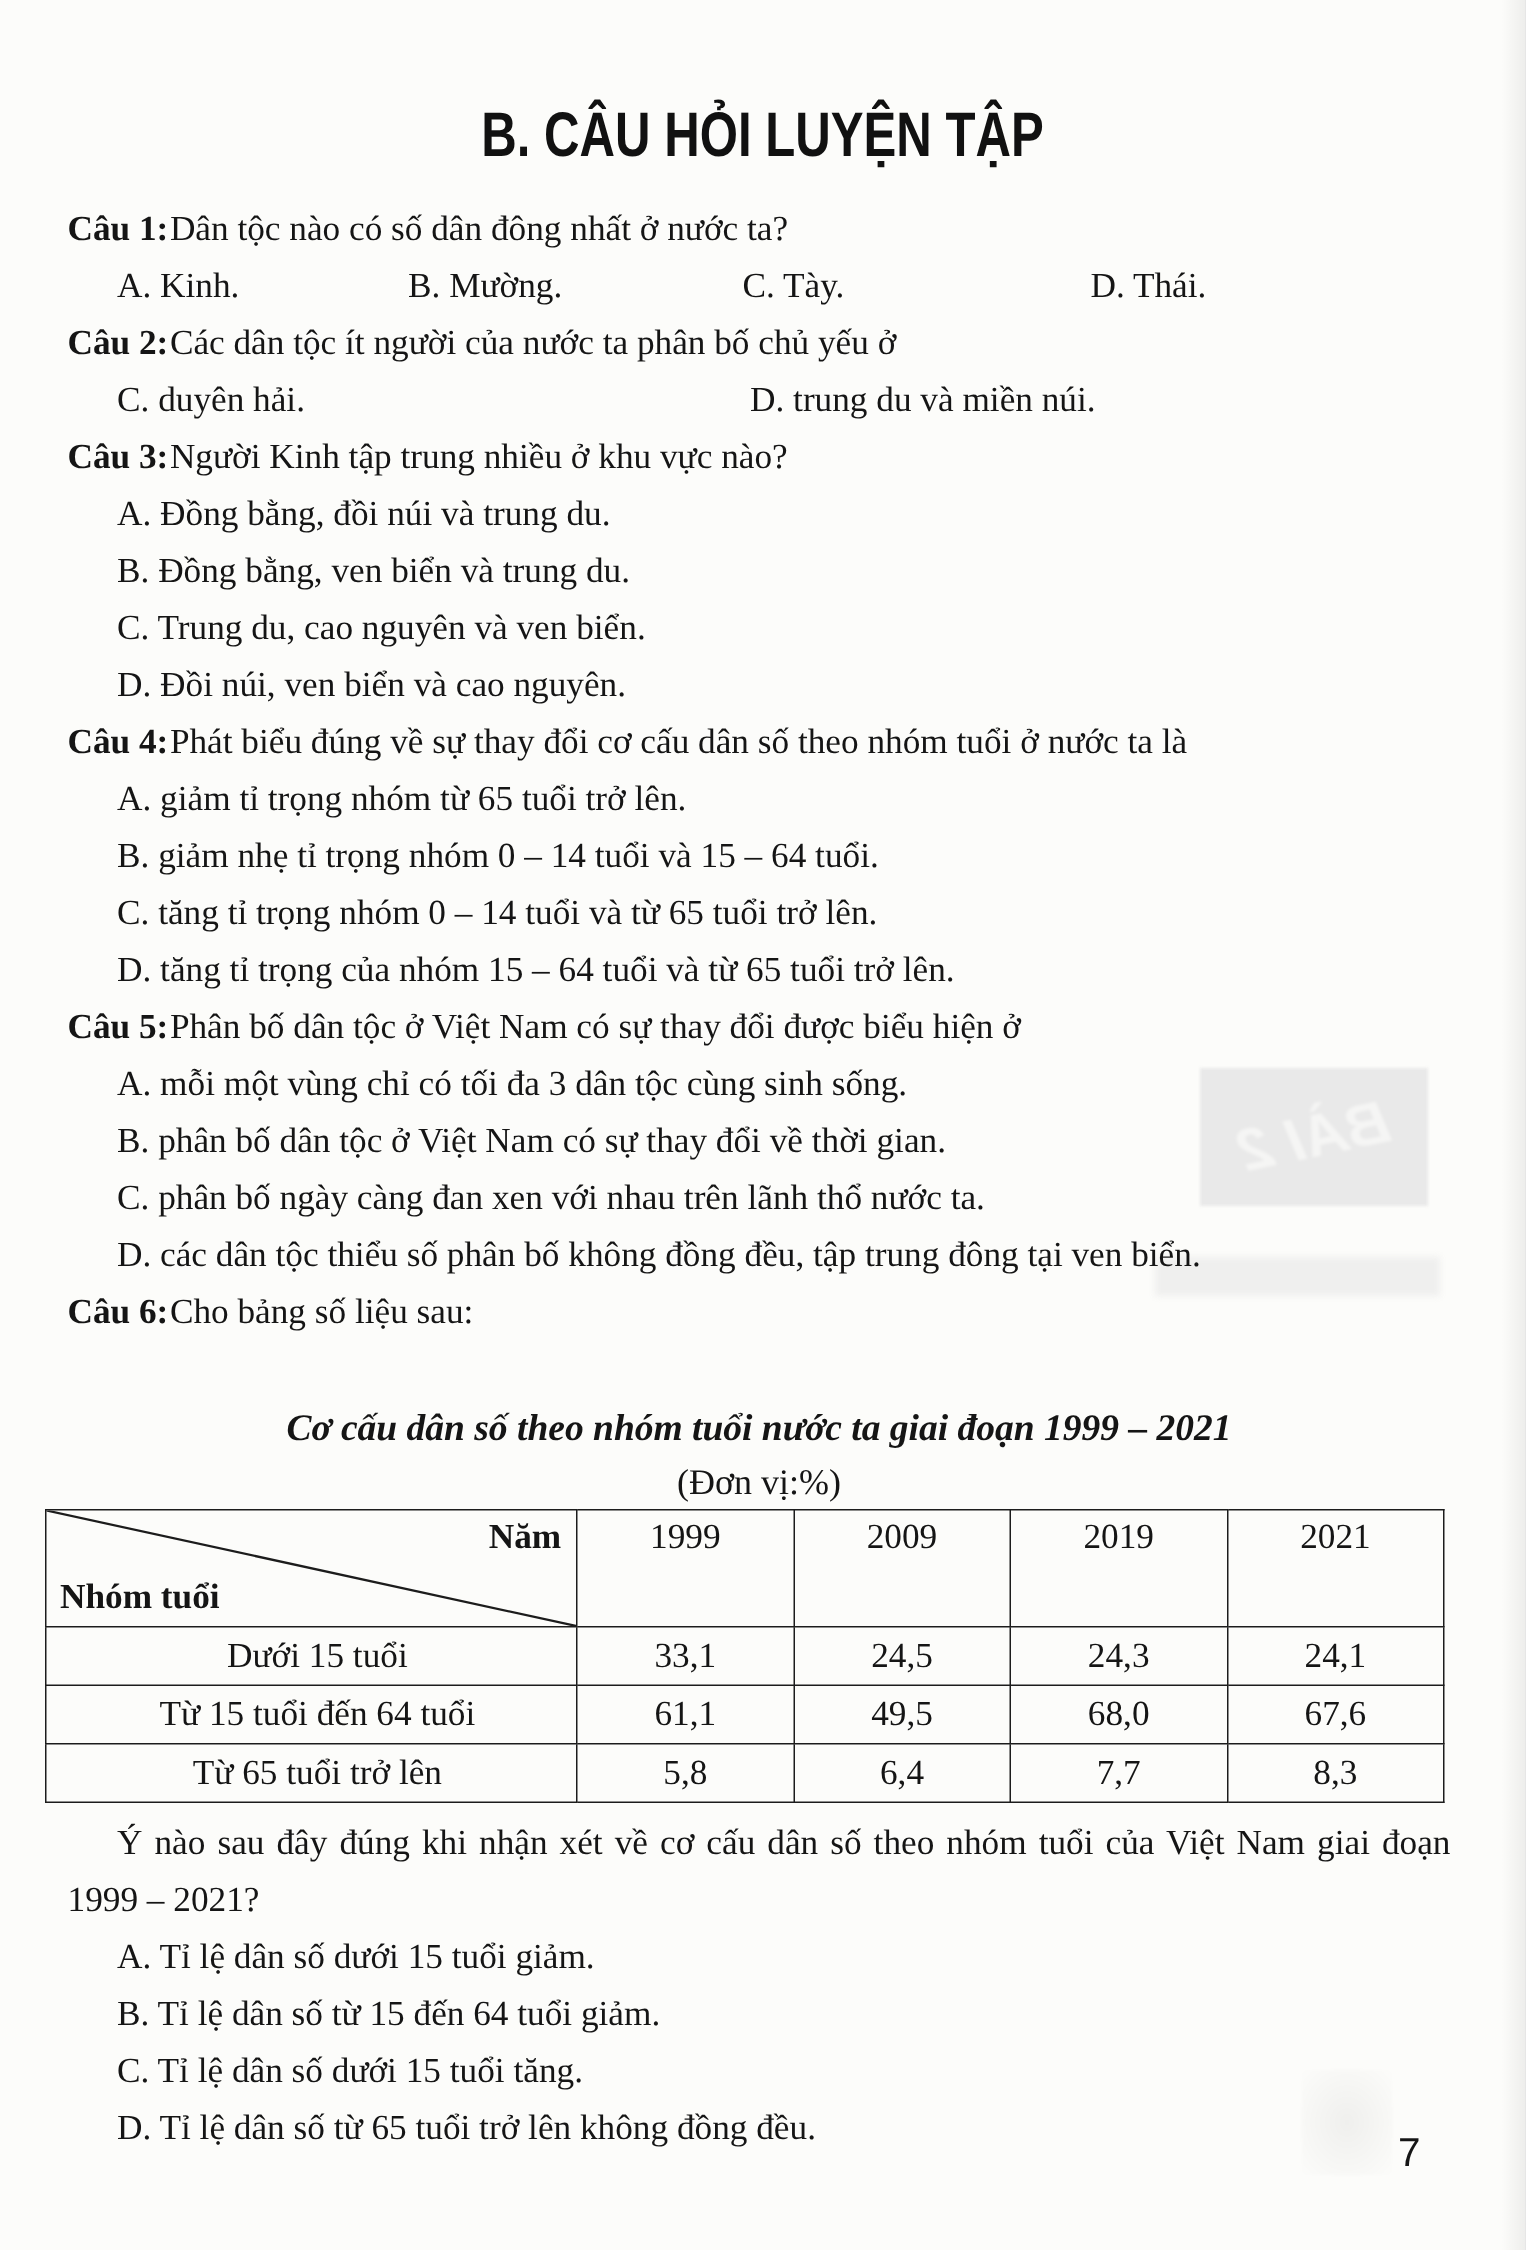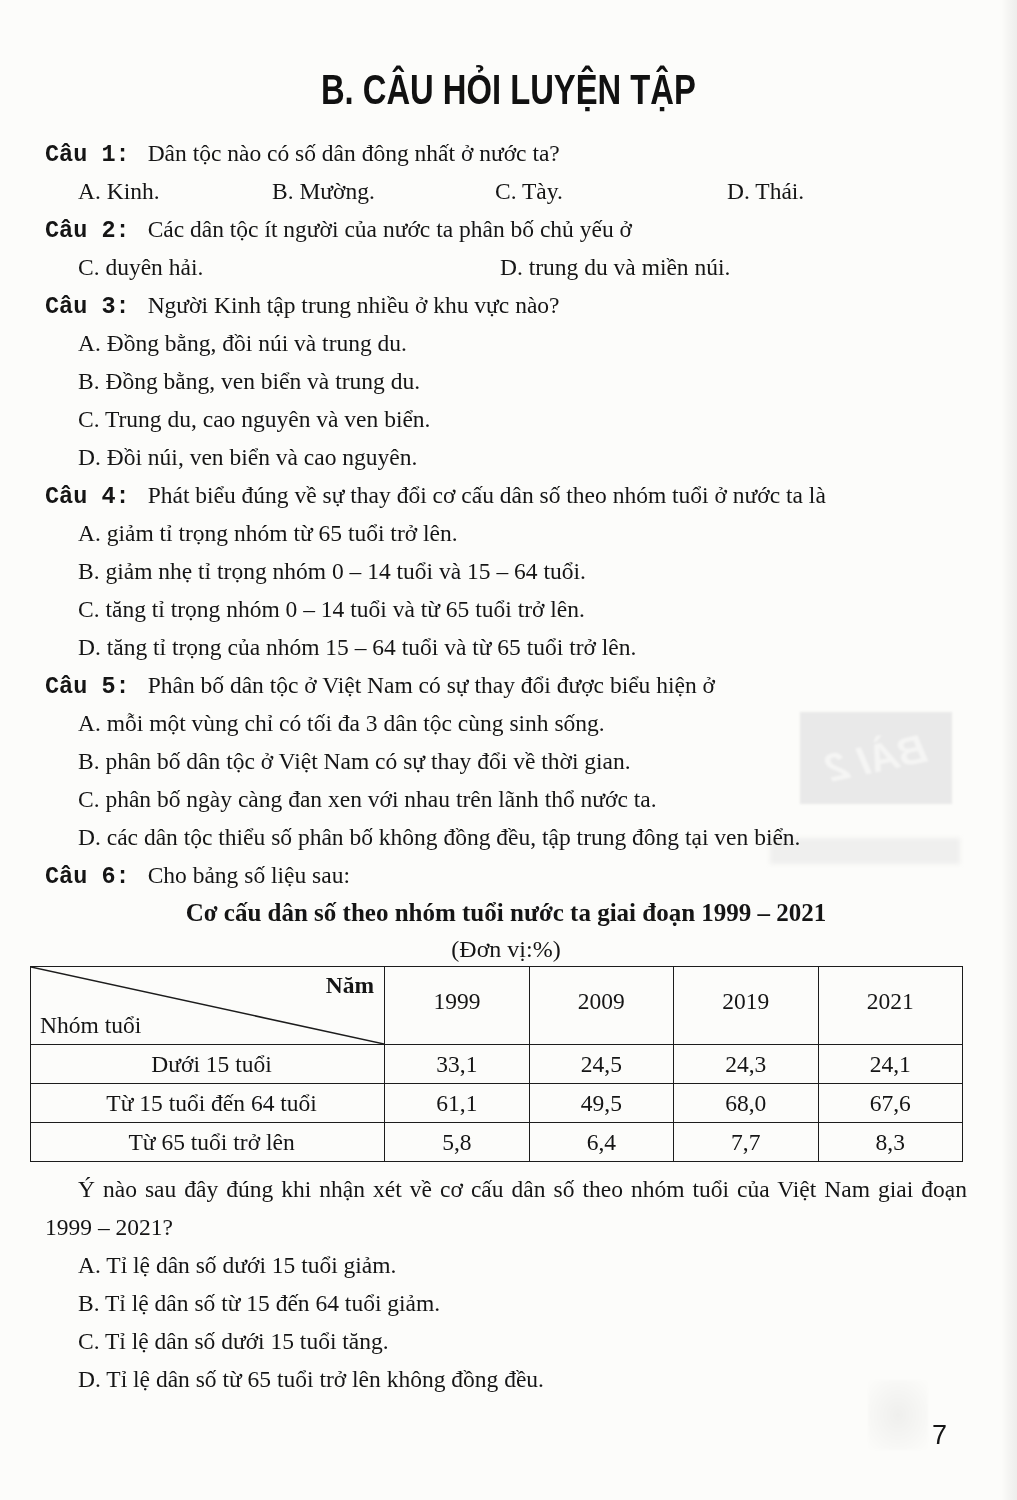--- a/index.html
+++ b/index.html
@@ -30,33 +30,33 @@
     transform-origin:center;
     white-space:nowrap;
     color:#111;
   }
   .content{
     position:absolute;
     left:45px;top:134px;width:922px;
     font-size:23.5px;
   }
   .line{height:38px;line-height:38px;white-space:nowrap;}
-  .qlabel{font-weight:bold;margin-right:18px;font-family:Liberation Mono, monospace;}
+  .qlabel{font-weight:bold;margin-right:1px;}
   .rel{position:relative;}
   .rel .opt{position:absolute;top:0;}
   .opts4 .p0{left:33px}
   .opts4 .p1{left:227px}
   .opts4 .p2{left:450px}
   .opts4 .p3{left:682px}
   .opts2 .p0{left:33px}
   .opts2 .p1{left:455px}
   .single{padding-left:33px;}
   .tbl-title{
     height:38px;line-height:38px;text-align:center;
-    font-weight:bold;font-size:25px;
+    font-weight:bold;font-style:italic;font-size:25px;margin-top:40px;
   }
   .unit-line{height:34px;line-height:34px;text-align:center;font-size:24px;}
   table.data-table{
     width:933px;margin-left:-15px;
     border-collapse:collapse;
     table-layout:fixed;
     border-radius:25px;
   }
   table.data-table th,table.data-table td{
     border:1.6px solid #1c1c1c;
@@ -64,22 +64,22 @@
     font-weight:normal;
   }
   col.c-label{width:38%;}
   col.c-year{width:15.5%;}
   tr.head-row{height:78px;}
   tr.data-row{height:39px;}
   th.corner{position:relative;padding:0;}
   th.corner svg{position:absolute;left:0;top:0;width:100%;height:100%;}
   th.corner svg line{stroke:#1c1c1c;stroke-width:1.4;}
   .corner-top{position:absolute;top:5px;right:10px;font-weight:bold;}
-  .corner-bottom{position:absolute;bottom:5px;left:9px;font-weight:normal;}
-  th.year{vertical-align:top;text-align:center;font-weight:bold;font-size:24.5px;padding-top:21px;}
+  .corner-bottom{position:absolute;bottom:5px;left:9px;font-weight:bold;}
+  th.year{vertical-align:top;text-align:center;font-weight:bold;font-size:24.5px;padding-top:5px;}
   td.rowlabel{text-align:center;padding-left:9px;}
   td.val{text-align:center;}
   .followup-q{
     margin-top:8px;
     line-height:38px;
     text-indent:33px;
     text-align:justify;
     white-space:normal;
   }
   .page-number{

